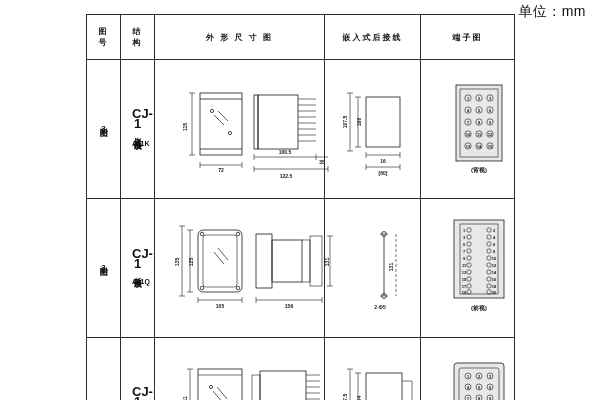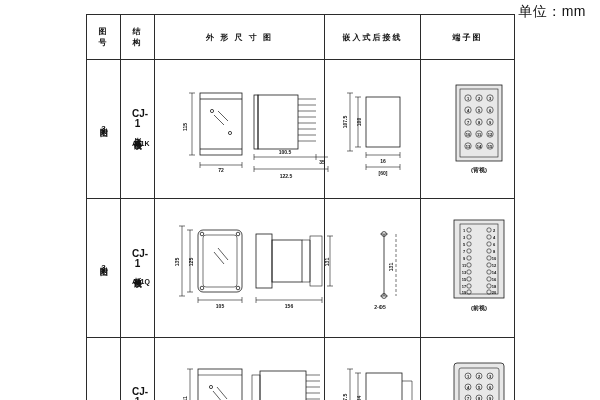--- a/index.html
+++ b/index.html
@@ -42,21 +42,21 @@
     writing-mode:vertical-rl;
     text-orientation:upright;
     letter-spacing:1px;
     display:inline-block;
     margin:0 auto;
   }
   .modelcell{
     font-size:7px;line-height:10px;
     padding:4px 2px;
   }
-  .modeltop{font-size:10px;}
+  .modeltop{font-size:13px;}
   .modelmid{
     writing-mode:vertical-rl;
     text-orientation:upright;
     letter-spacing:1px;
     margin:2px auto;
     font-size:7.5px;
   }
   .modelbot{font-size:7px;}
   .drawwrap{position:relative;width:100%;height:100%;}
   svg{display:block;}

